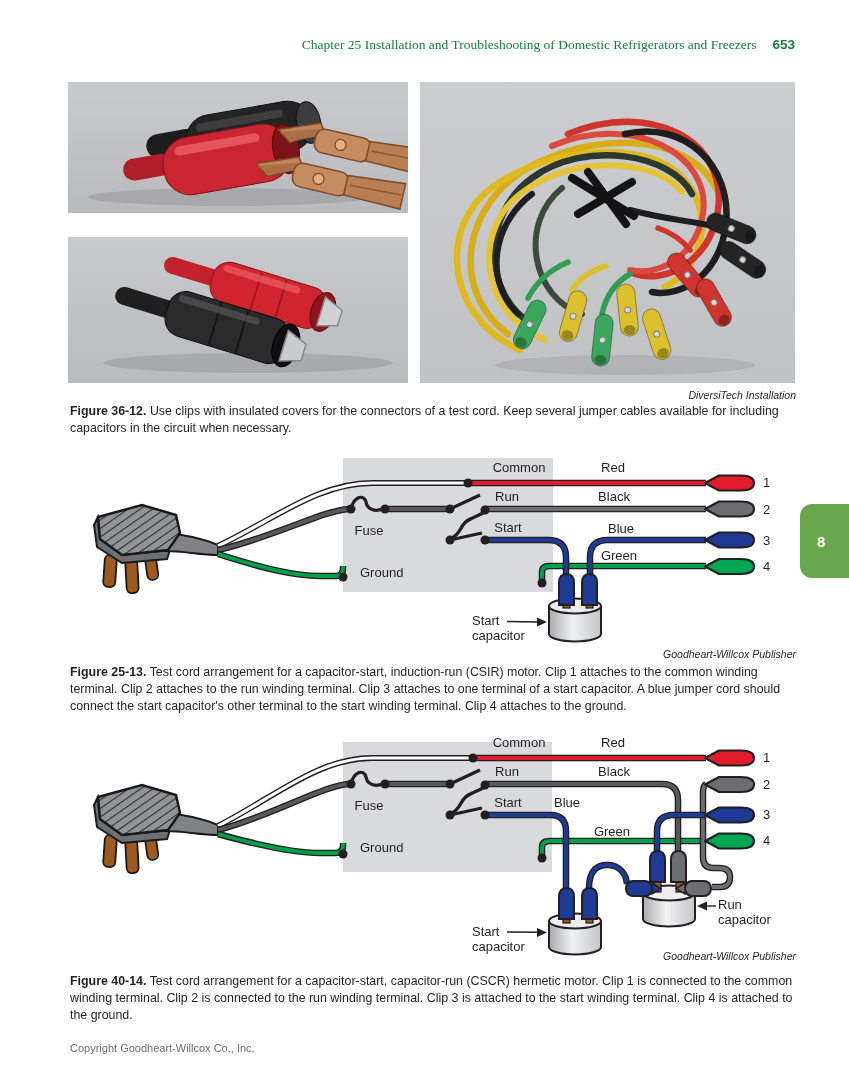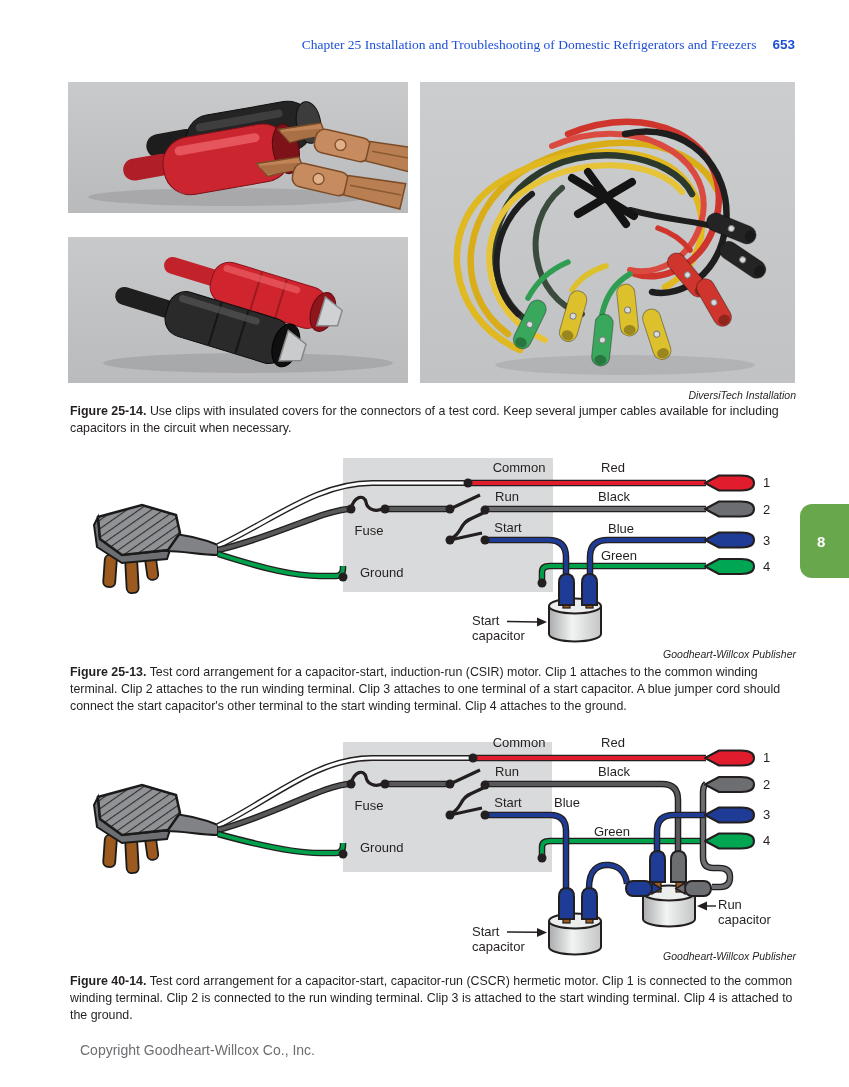--- a/index.html
+++ b/index.html
@@ -1,25 +1,25 @@
 <!DOCTYPE html>
 <html><head>
 <meta charset="utf-8">
 <style>
   html,body{margin:0;padding:0;background:#fff;}
   .page{position:relative;width:849px;height:1087px;background:#ffffff;overflow:hidden;
         font-family:"Liberation Sans",sans-serif;color:#231f20;}
   .abs{position:absolute;}
   .header{position:absolute;top:37px;left:0;right:54px;text-align:right;
-          font-family:"Liberation Serif",serif;font-size:13.5px;color:#1d4ed8;}
+          font-family:"Liberation Serif",serif;font-size:13.5px;color:#15803d;}
   .header .pnum{font-family:"Liberation Sans",sans-serif;font-weight:bold;margin-left:16px;}
   .credit{position:absolute;right:53px;font-size:10.5px;font-style:italic;color:#231f20;}
   .caption{position:absolute;left:70px;width:727px;font-size:12.4px;line-height:17px;color:#231f20;margin:0;}
   .caption b{font-weight:bold;}
-  .footer{position:absolute;left:80px;top:1042px;font-size:14px;color:#6d6e71;}
+  .footer{position:absolute;left:70px;top:1042px;font-size:11px;color:#6d6e71;}
   .tab{position:absolute;right:0;top:504px;width:49px;height:74px;background:#68a74b;
        border-radius:12px 0 0 12px;color:#fff;font-weight:bold;font-size:15px;
        display:flex;align-items:center;padding-left:17px;box-sizing:border-box;}
   svg text{font-family:"Liberation Sans",sans-serif;}
 </style>
 </head>
 <body>
 
 <div class="page">
 
@@ -129,21 +129,21 @@
     <use href="#jclip" fill="#ddc12c" transform="translate(152,238) rotate(16)"></use>
     <use href="#jclip" fill="#ddc12c" transform="translate(208,232) rotate(-6)"></use>
     <use href="#jclip" fill="#ddc12c" transform="translate(238,256) rotate(-18)"></use>
     <use href="#jclip" fill="#cf352c" transform="translate(270,196) rotate(-40)"></use>
     <use href="#jclip" fill="#cf352c" transform="translate(296,224) rotate(-30)"></use>
     <use href="#jclip" fill="#242424" transform="translate(315,148) rotate(-68)"></use>
     <use href="#jclip" fill="#242424" transform="translate(326,180) rotate(-56)"></use>
   </svg>
 
   <div class="credit" style="top:389px">DiversiTech Installation</div>
-  <p class="caption" style="top:403px"><b>Figure 25-14.</b> <span>Use clips with insulated covers for the connectors of a test cord. Keep several jumper cables available for including capacitors in the circuit when necessary.</span></p>
+  <p class="caption" style="top:403px"><b>Figure 36-12.</b> <span>Use clips with insulated covers for the connectors of a test cord. Keep several jumper cables available for including capacitors in the circuit when necessary.</span></p>
 
   <svg class="abs" style="left:70px;top:455px" width="710" height="210" viewBox="0 0 710 210">
     <defs>
       <pattern id="hatchP" width="7" height="7" patternUnits="userSpaceOnUse" patternTransform="rotate(55)">
         <rect width="7" height="7" fill="#909295"></rect>
         <line x1="0" y1="0" x2="0" y2="7" stroke="#2e2e2e" stroke-width="2.2"></line>
       </pattern>
       <linearGradient id="capGrad" x1="0" y1="0" x2="1" y2="0">
         <stop offset="0" stop-color="#a9abad"></stop>
           <stop offset="0.45" stop-color="#f2f3f3"></stop>

